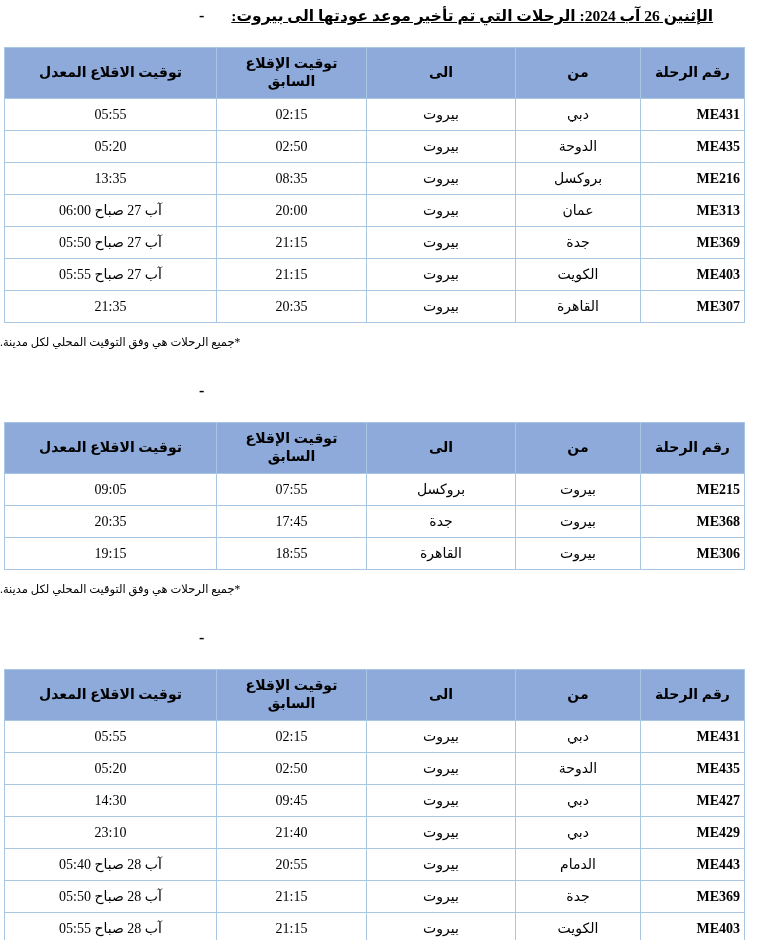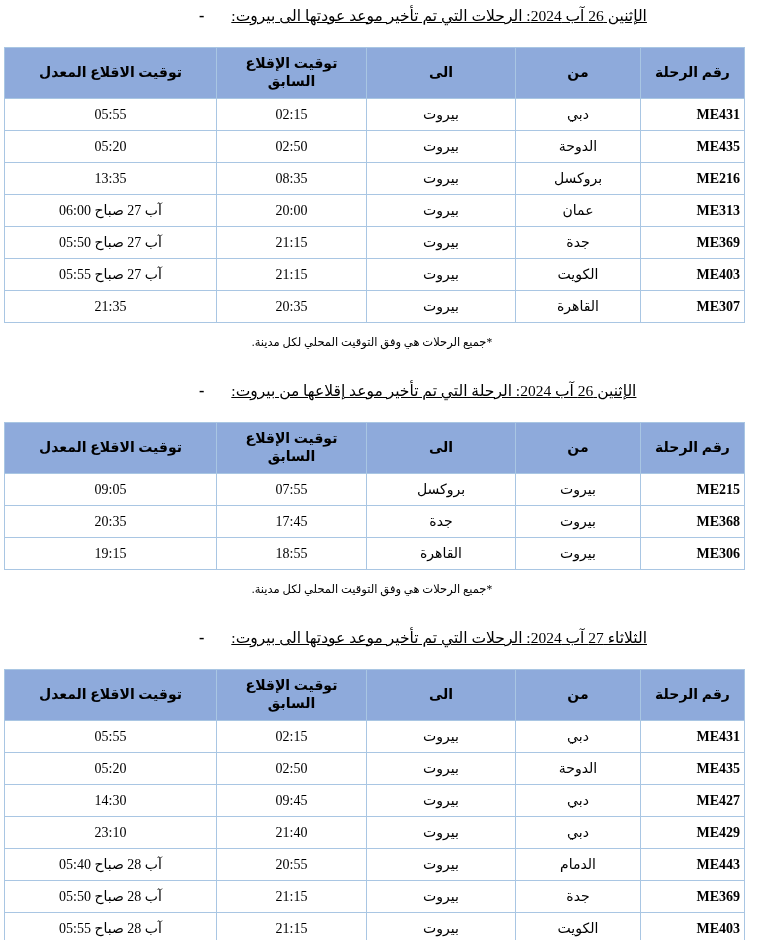--- a/index.html
+++ b/index.html
@@ -14,21 +14,21 @@
   .sec { margin-top: 0; }
   .sec + .sec { margin-top: 33px; }
 
   .heading {
     display: flex; direction: ltr; align-items: baseline;
     padding-left: 199px; gap: 27px; margin: 0;
   }
   .dash { font-weight: bold; font-size: 16px; }
   .htext {
     direction: rtl; display: inline-block; margin: 0;
-    font-size: 15.5px; font-weight: normal;
+    font-size: 15.5px; font-weight: bold;
     text-decoration: underline;
     letter-spacing: 0.2px;
   }
 
   table.flights {
     border-collapse: collapse; table-layout: fixed;
     width: 740px; margin: 22px 23px 0 5px;
   }
   table.flights th {
     background: var(--header_bg, #8EAADB);
@@ -38,21 +38,21 @@
   }
   table.flights td {
     border: 1px solid var(--table_border, #A9C6E3);
     font-size: 14px; text-align: center;
     padding: 6px 4px; line-height: 19px;
     background: #ffffff;
   }
   table.flights td.flight { font-weight: bold; text-align: right; }
 
   .footnote {
-    font-size: 11.5px; text-align: center;
+    font-size: 11.5px; text-align: left;
     margin: 12px 24px 0 0;
   }
 </style>
 </head>
 <body>
 
 <div class="page">
 
   <section class="sec">
     <div class="heading">
@@ -128,21 +128,20 @@
           <td>21:35</td>
         </tr>
         </tbody>
     </table>
     <p class="footnote">*جميع الرحلات هي وفق التوقيت المحلي لكل مدينة.</p>
   </section>
 
   <section class="sec">
     <div class="heading">
       <span class="dash">-</span>
-      <h2 class="htext">الإثنين 26 آب 2024: الرحلة التي تم تأخير موعد إقلاعها من بيروت:</h2>
     </div>
     <table class="flights">
       <colgroup>
         <col style="width:104px">
           <col style="width:125px">
           <col style="width:149px">
           <col style="width:150px">
           <col style="width:212px">
       </colgroup>
       <thead>
@@ -178,21 +177,20 @@
           <td>19:15</td>
         </tr>
         </tbody>
     </table>
     <p class="footnote">*جميع الرحلات هي وفق التوقيت المحلي لكل مدينة.</p>
   </section>
 
   <section class="sec">
     <div class="heading">
       <span class="dash">-</span>
-      <h2 class="htext">الثلاثاء 27 آب 2024: الرحلات التي تم تأخير موعد عودتها الى بيروت:</h2>
     </div>
     <table class="flights">
       <colgroup>
         <col style="width:104px">
           <col style="width:125px">
           <col style="width:149px">
           <col style="width:150px">
           <col style="width:212px">
       </colgroup>
       <thead>

